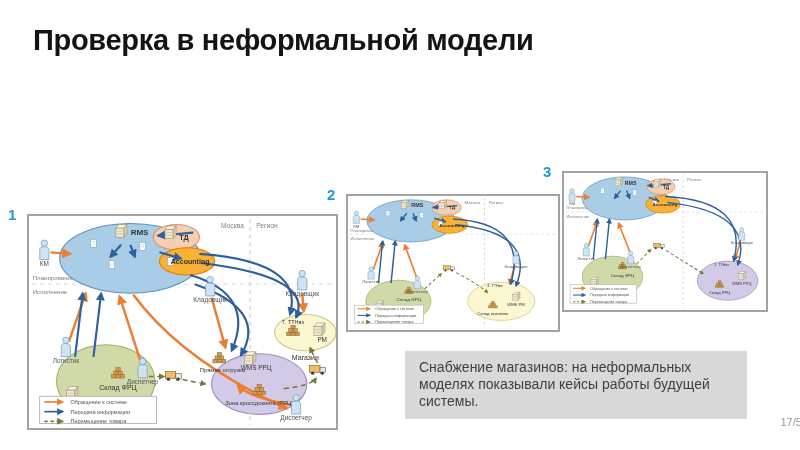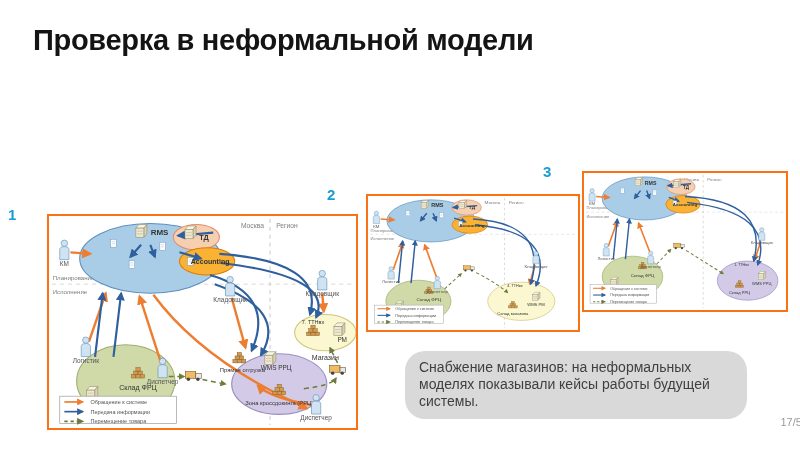--- a/index.html
+++ b/index.html
@@ -2,31 +2,31 @@
 <html><head>
 <meta charset="utf-8">
 <style>
   html,body{margin:0;padding:0;background:#e9e9e9;}
   .slide{position:relative;width:800px;height:450px;background:#ffffff;overflow:hidden;
          font-family:"Liberation Sans","DejaVu Sans",sans-serif;padding-left:20px;}
   .title{position:absolute;left:33px;top:24px;margin:0;font-size:29px;font-weight:700;
          color:#141414;letter-spacing:-0.3px;}
   .body-text{position:absolute;left:33px;top:80px;width:760px;font-size:17px;line-height:23px;
          color:#3a3a3a;white-space:pre-line;}
-  .panel{position:absolute;border:2px solid #f97316;background:#ffffff;box-sizing:border-box;margin-left:20px;}
+  .panel{position:absolute;border:2px solid #a3a3a3;background:#ffffff;box-sizing:border-box;}
   .panel svg{display:block;width:100%;height:100%;}
   .p1{left:27px;top:214px;width:311px;height:216px;}
   .p2{left:346px;top:194px;width:214px;height:138px;}
   .p3{left:562px;top:171px;width:206px;height:141px;}
   .num{position:absolute;font-size:15px;font-weight:700;color:#199cd6;}
   .n1{left:8px;top:206px;}
   .n2{left:327px;top:186px;}
   .n3{left:543px;top:163px;}
   .callout{position:absolute;left:405px;top:351px;width:342px;height:68px;box-sizing:border-box;
-         background:#d9d9d9;border-radius:20px;padding:8px 14px;font-size:14px;line-height:17px;
+         background:#d9d9d9;border-radius:0;padding:8px 14px;font-size:14px;line-height:17px;
          color:#3f3f3f;white-space:pre-line;}
   .page-num{position:absolute;right:12px;top:416px;font-size:11px;color:#9b9b9b;}
 </style>
 </head>
 <body>
 
 <div class="slide">
   <h1 class="title">Проверка в неформальной модели</h1>
 
   <span class="num n1">1</span>

